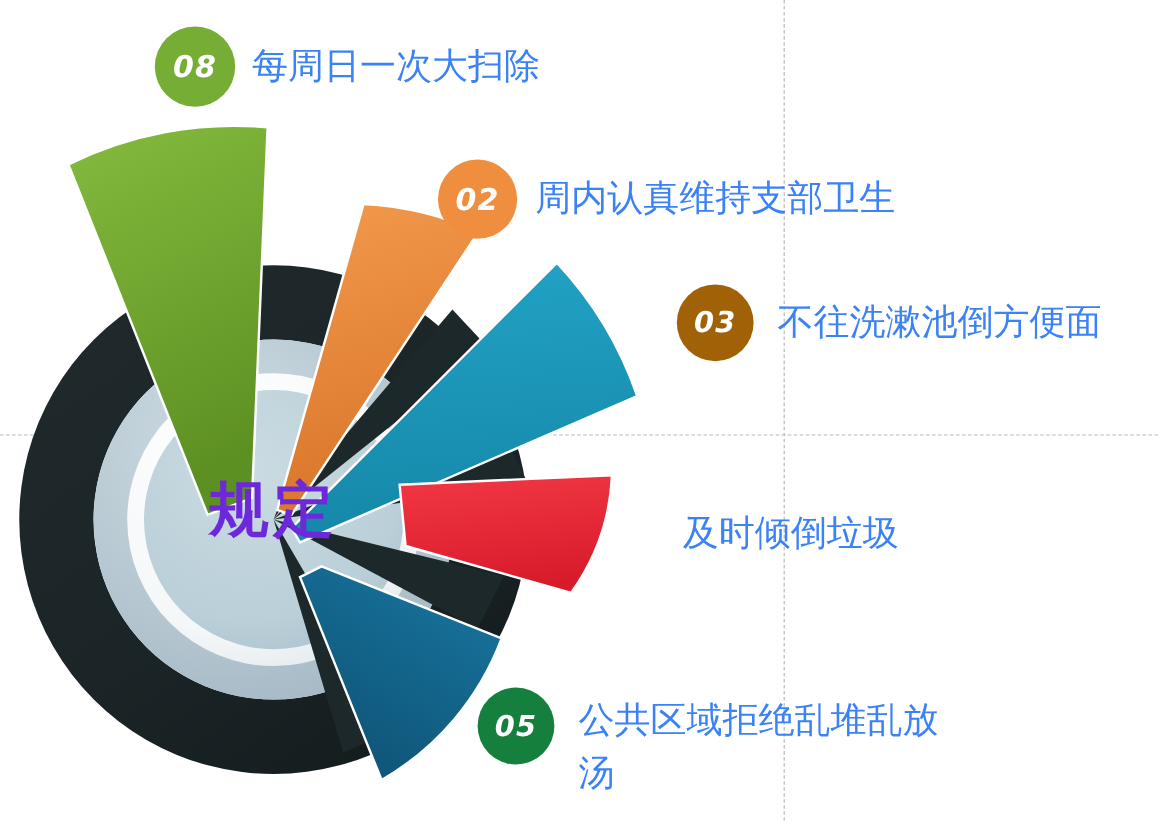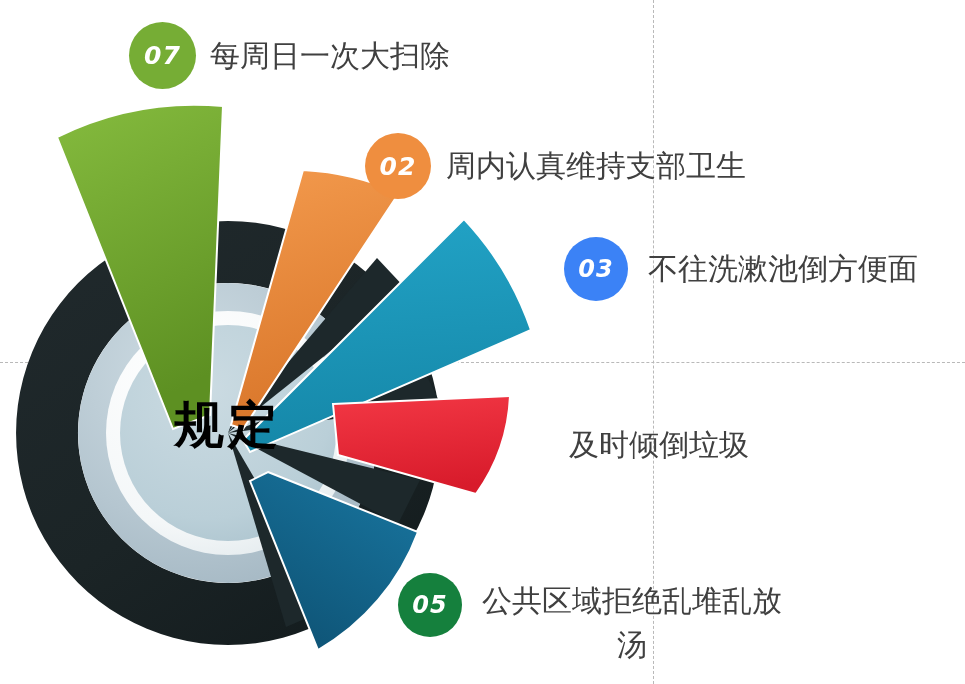--- a/index.html
+++ b/index.html
@@ -47,21 +47,21 @@
   .center-label {
     position: absolute;
     left: 128px;
     top: 395px;
     width: 200px;
     text-align: center;
     font-family: "DejaVu Sans", sans-serif;
     font-weight: bold;
     font-size: 50px;
     letter-spacing: 4px;
-    color: #000000;
+    color: #6d28d9;
     line-height: 60px;
     pointer-events: none;
   }
   
   .legend-item {
     position: absolute;
     display: flex;
     align-items: flex-start;
   }
   .badge {
@@ -71,25 +71,24 @@
     align-items: center;
     justify-content: center;
     color: #ffffff;
     font-family: "DejaVu Sans", sans-serif;
     font-weight: bold;
     font-style: italic;
     letter-spacing: 1px;
   }
   .legend-text {
     font-family: "Liberation Serif", "DejaVu Serif", serif;
-    color: #404040;
+    color: #3b82f6;
     font-size: 30px;
     line-height: 44px;
     white-space: pre-line;
-    text-align: center;
   }
 
   
   #item-1 { left: 129px; top: 22px; }
   #item-1 .badge { width: 67px; height: 67px; font-size: 25px; }
   #item-1 .legend-text { margin-left: 14px; margin-top: 12px; }
 
   #item-2 { left: 365px; top: 133px; }
   #item-2 .badge { width: 66px; height: 66px; font-size: 25px; }
   #item-2 .legend-text { margin-left: 15px; margin-top: 11px; }
@@ -188,31 +187,31 @@
 
       <path fill="url(#gradRed)" stroke="#ffffff" stroke-width="2" d="M333,404 L510,396 A182,182 0 0,1 476,494 L338,455 Z"></path>
 
       <path fill="url(#gradDarkBlue)" stroke="#ffffff" stroke-width="2" d="M268,472 L418,532 A228,228 0 0,1 318,650 L250,481 Z"></path>
     </g>
   </svg>
 
   <div class="center-label">规定</div>
 
   <div class="legend-item" id="item-1">
-    <div class="badge" style="background:#76ad35">07</div>
+    <div class="badge" style="background:#76ad35">08</div>
     <div class="legend-text">每周日一次大扫除</div>
   </div>
 
   <div class="legend-item" id="item-2">
     <div class="badge" style="background:#ef8e3f">02</div>
     <div class="legend-text">周内认真维持支部卫生</div>
   </div>
 
   <div class="legend-item" id="item-3">
-    <div class="badge" style="background:#3b82f6">03</div>
+    <div class="badge" style="background:#a16207">03</div>
     <div class="legend-text">不往洗漱池倒方便面</div>
   </div>
 
   <div class="legend-item" id="item-4">
     <div class="legend-text">及时倾倒垃圾</div>
   </div>
 
   <div class="legend-item" id="item-5">
     <div class="badge" style="background:#15803d">05</div>
     <div class="legend-text">公共区域拒绝乱堆乱放

